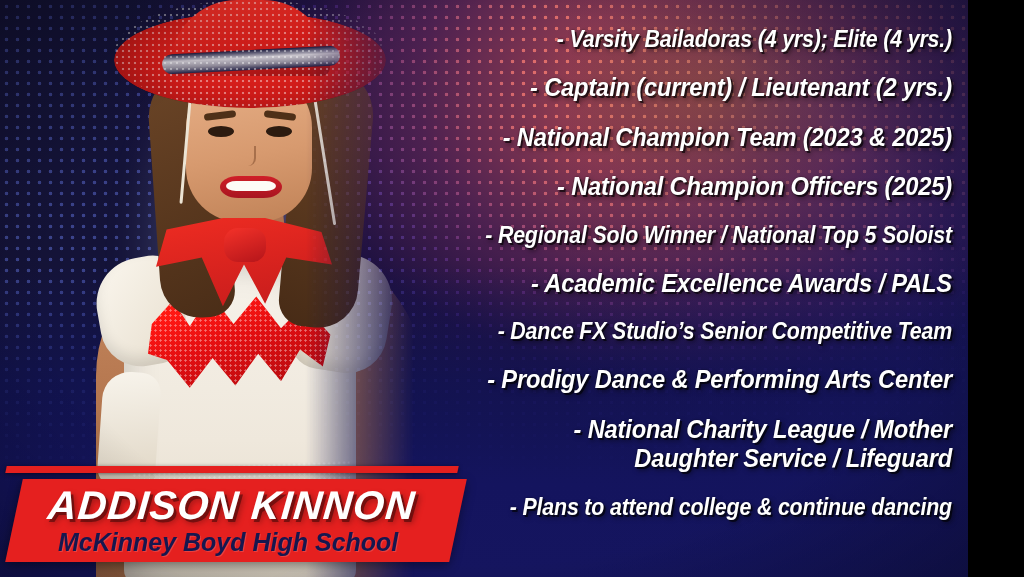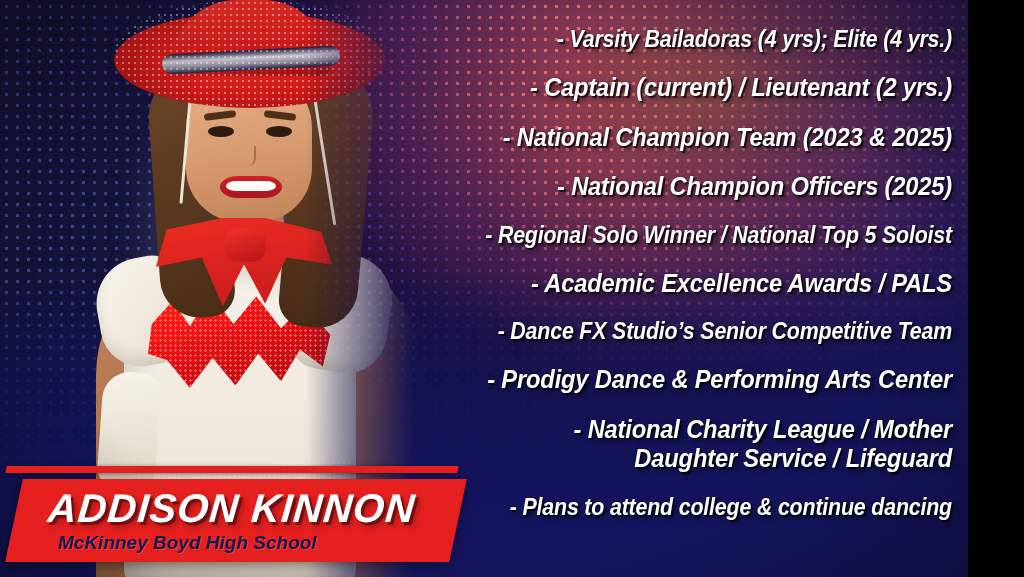--- a/index.html
+++ b/index.html
@@ -237,21 +237,21 @@
     letter-spacing:1px;
     transform:scaleX(1.0) skewX(-5deg);
     transform-origin:left center;
     text-shadow:3px 3px 0 rgba(60,8,8,.55), 4px 4px 6px rgba(0,0,0,.35);
     white-space:nowrap;
   }
   .school-name{
     color:#16174f;
     font-family:"Liberation Sans", sans-serif;
     font-weight:bold;font-style:italic;
-    font-size:19px;line-height:1;
+    font-size:25px;line-height:1;
     margin-top:5px;margin-left:10px;
     letter-spacing:0px;
     white-space:nowrap;
     text-shadow:1px 1px 0 rgba(255,255,255,.15);
   }
 </style>
 </head>
 <body>
 
 <div id="stage">

